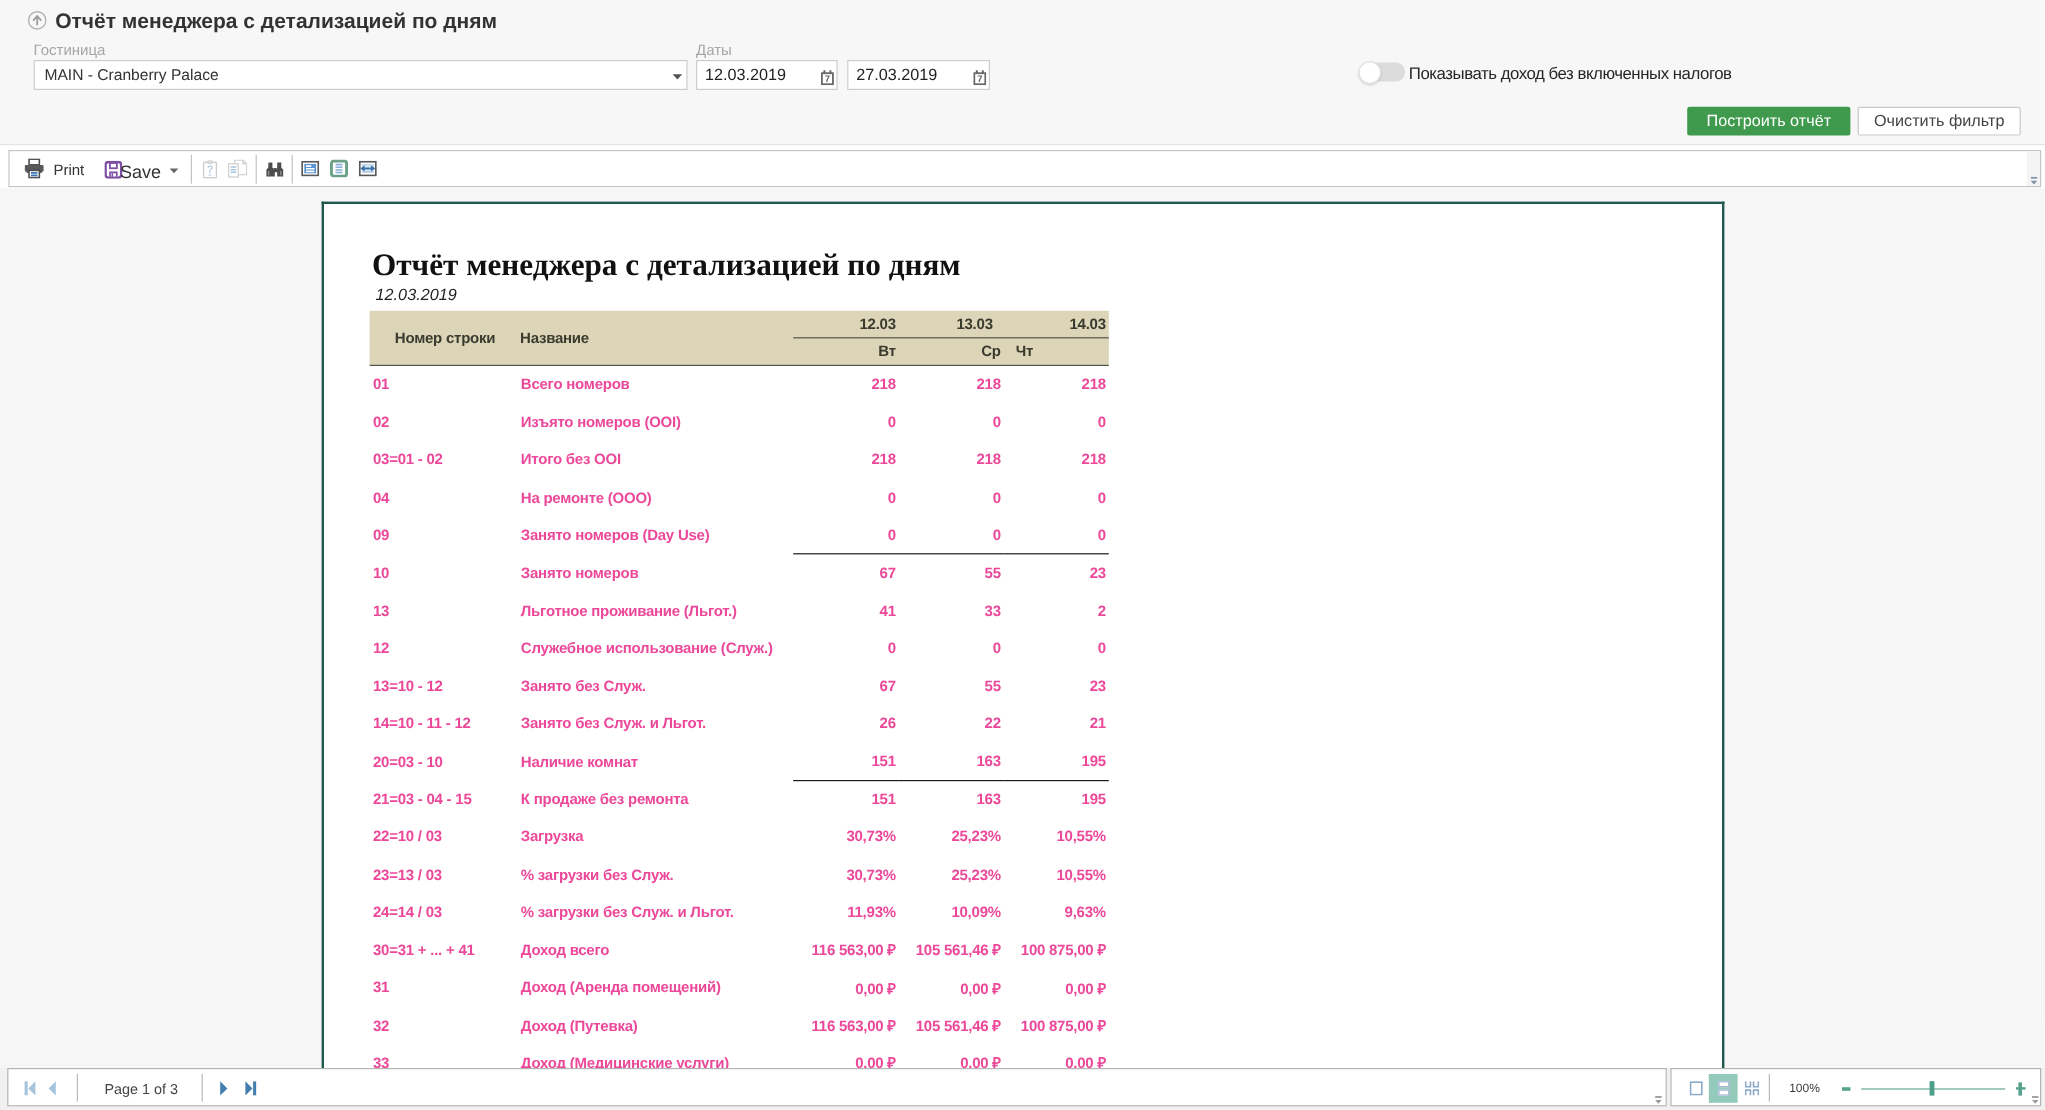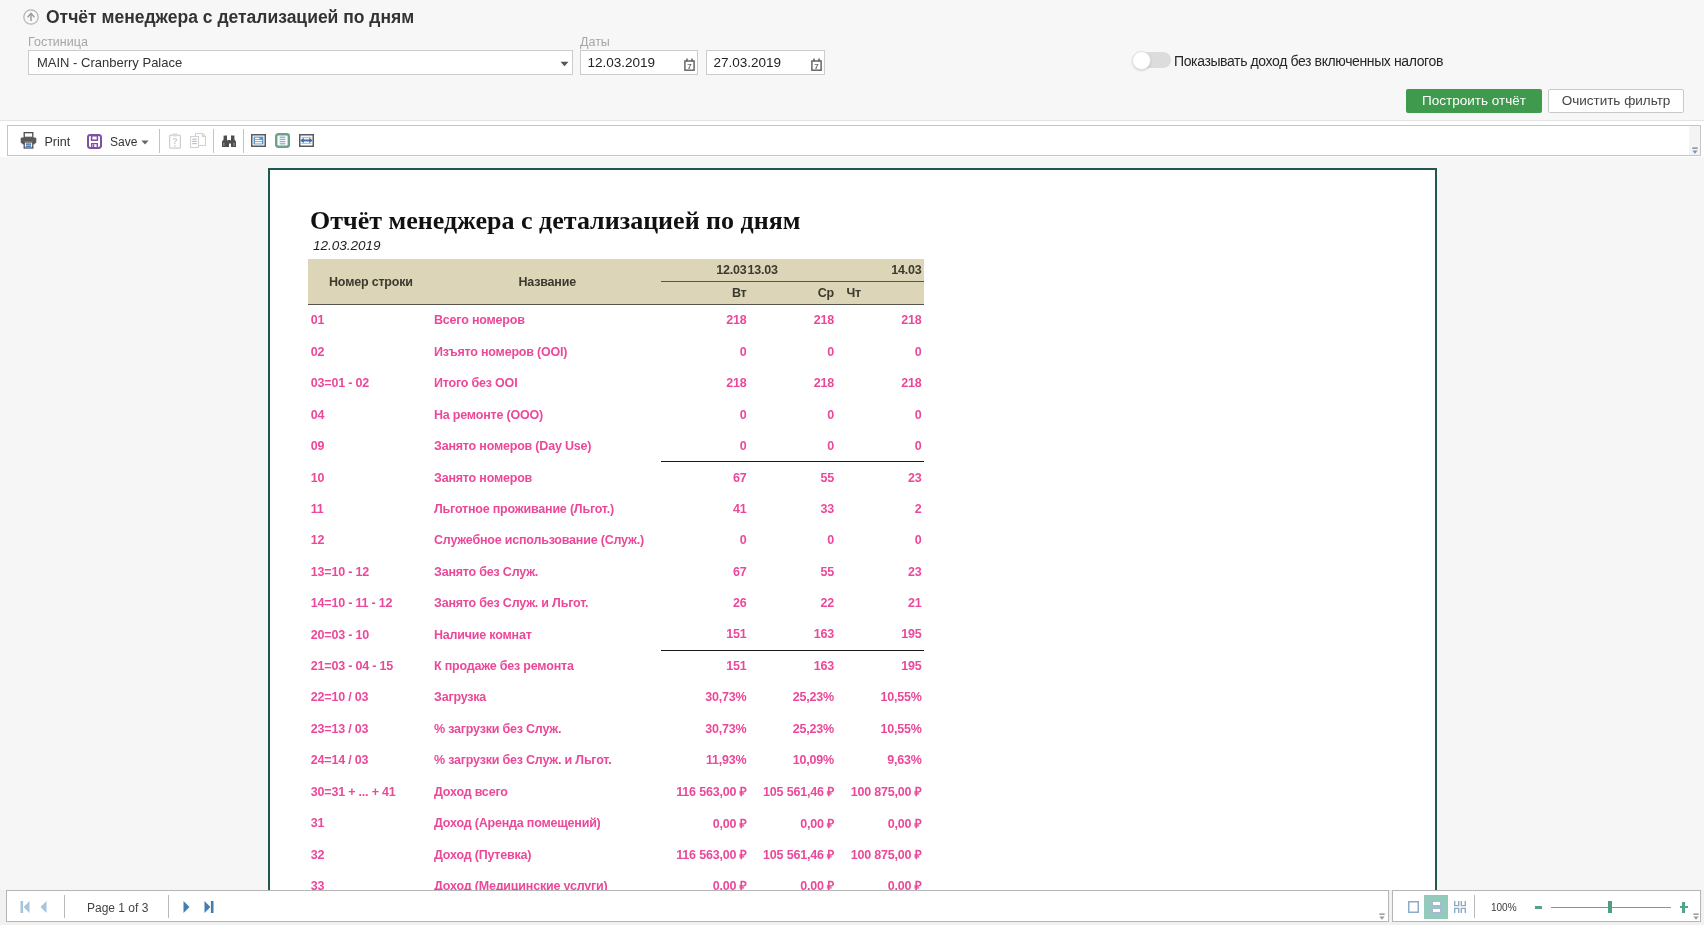--- a/index.html
+++ b/index.html
@@ -55,21 +55,21 @@
   <line x1="5.8" y1="12.1" x2="11.2" y2="12.1" stroke="#3f74b4" stroke-width="1.5"></line>
   <line x1="5.8" y1="14.2" x2="11.2" y2="14.2" stroke="#3f74b4" stroke-width="1.5"></line>
 </svg>
 <div class="abs" style="left:44.5px;top:135px;font-size:12.5px;color:#333">Print</div>
 <svg class="abs" style="left:87px;top:134px" width="15" height="15" viewBox="0 0 15 15">
   <rect x="1" y="1" width="13" height="13" rx="2.4" fill="none" stroke="#7e4fa5" stroke-width="2"></rect>
   <rect x="4.6" y="1.8" width="5.8" height="4.4" fill="none" stroke="#7e4fa5" stroke-width="1.5"></rect>
   <path d="M4.7 13.2 V9.6 h5.6 v3.6" fill="none" stroke="#7e4fa5" stroke-width="1.4"></path>
   <line x1="6.6" y1="10.4" x2="6.6" y2="13.2" stroke="#7e4fa5" stroke-width="1.3"></line>
 </svg>
-<div class="abs" style="left:110px;top:135px;font-size:12px;color:#333">Save</div>
+<div class="abs" style="left:100px;top:135px;font-size:15px;color:#333">Save</div>
 <svg class="abs" style="left:141px;top:140px" width="8" height="5" viewBox="0 0 8 5">
     <path d="M0.4 0.5 L4 4.4 L7.6 0.5 Z" fill="#666"></path>
   </svg>
 <div class="sep" style="left:159px;top:129px;height:24px"></div>
 <svg class="abs" style="left:169px;top:133px" width="12" height="16" viewBox="0 0 12 16">
   <rect x="0.6" y="2.2" width="10.8" height="13" rx="1" fill="none" stroke="#cdcdcd" stroke-width="1.2"></rect>
   <rect x="3.5" y="0.6" width="5" height="3" rx="1" fill="#d9d9d9"></rect>
   <text x="6" y="11" font-size="9" font-weight="bold" fill="#b9cfe6" text-anchor="middle" font-family="Liberation Sans">?</text>
   <line x1="4.8" y1="13" x2="7.2" y2="13" stroke="#b9cfe6" stroke-width="1"></line>
 </svg>
@@ -118,23 +118,23 @@
   <path d="M0.3 3.6 h5.4 L3 6.8 Z" fill="#7e92ad"></path>
 </svg>
 
 <div class="abs" style="left:0;top:157px;width:1704px;height:733px;background:#f6f6f6;overflow:hidden">
   <div class="abs" style="left:268px;top:11px;width:1169px;height:730px;background:#fff;border:2px solid #1f584e;border-bottom:none;overflow:hidden">
     <div class="abs" style="left:40px;top:36px;font-family:'Liberation Serif',serif;font-weight:bold;font-size:26px;color:#111">Отчёт менеджера с детализацией по дням</div>
     <div class="abs" style="left:43px;top:68px;font-size:13.5px;font-style:italic;color:#222">12.03.2019</div>
 
     <div class="abs" style="left:38.4px;top:88.5px;width:615.2px;height:46.2px;background:#ddd5b8;font-size:12.5px;letter-spacing:-0.2px;font-weight:bold;color:#3a3a2e">
       <div class="abs" style="left:0;top:0;width:125px;height:46px;line-height:46px;text-align:center">Номер строки</div>
-      <div class="abs" style="left:125px;top:0;width:227.6px;height:46px;line-height:46px;text-align:center">Название</div>
+      <div class="abs" style="left:125px;top:0;width:227.6px;height:46px;line-height:46px;">Название</div>
       <div class="abs" style="left:352.6px;top:0;width:87.5px;height:23px;line-height:23px;text-align:right;padding-right:2px">12.03</div>
-      <div class="abs" style="left:439px;top:0;width:87.5px;height:23px;line-height:23px;text-align:left;padding-right:2px">13.03</div>
+      <div class="abs" style="left:461px;top:0;width:87.5px;height:23px;line-height:23px;text-align:center;padding-right:2px">13.03</div>
       <div class="abs" style="left:527.6px;top:0;width:87.5px;height:23px;line-height:23px;text-align:right;padding-right:2px">14.03</div>
       <div class="abs" style="left:352.6px;top:22.1px;width:262.6px;height:1.2px;background:#55544a"></div>
       <div class="abs" style="left:352.6px;top:23px;width:87.5px;height:22px;line-height:22px;text-align:right;padding-right:2px">Вт</div>
       <div class="abs" style="left:440.1px;top:23px;width:87.5px;height:22px;line-height:22px;text-align:right;padding-right:2px">Ср</div>
       <div class="abs" style="left:538px;top:23px;width:87.5px;height:22px;line-height:22px;text-align:left;padding-right:2px">Чт</div>
       <div class="abs" style="left:0;bottom:0;width:615.2px;height:1.1px;background:#55544a"></div>
     </div>
 
     <table id="rpt" style="position:absolute;left:38.4px;top:134.7px;width:615.2px;border-collapse:collapse;table-layout:fixed;font-size:12.5px;letter-spacing:-0.2px;font-weight:bold;color:#ec4899">
 <colgroup>
@@ -181,21 +181,21 @@
             <td style="text-align:right;padding-right:2px;vertical-align:middle;border-bottom:1.8px solid #1a1a1a;">0</td>
           </tr>
 <tr style="height:31.43px">
             <td style="padding-left:2.4px;vertical-align:middle">10</td>
             <td style="vertical-align:middle;padding-left:0.6px">Занято номеров</td>
             <td style="text-align:right;padding-right:2px;vertical-align:middle;">67</td>
             <td style="text-align:right;padding-right:2px;vertical-align:middle;">55</td>
             <td style="text-align:right;padding-right:2px;vertical-align:middle;">23</td>
           </tr>
 <tr style="height:31.43px">
-            <td style="padding-left:2.4px;vertical-align:middle">11</td>
+            <td style="padding-left:2.4px;vertical-align:middle">13</td>
             <td style="vertical-align:middle;padding-left:0.6px">Льготное проживание (Льгот.)</td>
             <td style="text-align:right;padding-right:2px;vertical-align:middle;">41</td>
             <td style="text-align:right;padding-right:2px;vertical-align:middle;">33</td>
             <td style="text-align:right;padding-right:2px;vertical-align:middle;">2</td>
           </tr>
 <tr style="height:31.43px">
             <td style="padding-left:2.4px;vertical-align:middle">12</td>
             <td style="vertical-align:middle;padding-left:0.6px">Служебное использование (Служ.)</td>
             <td style="text-align:right;padding-right:2px;vertical-align:middle;">0</td>
             <td style="text-align:right;padding-right:2px;vertical-align:middle;">0</td>

